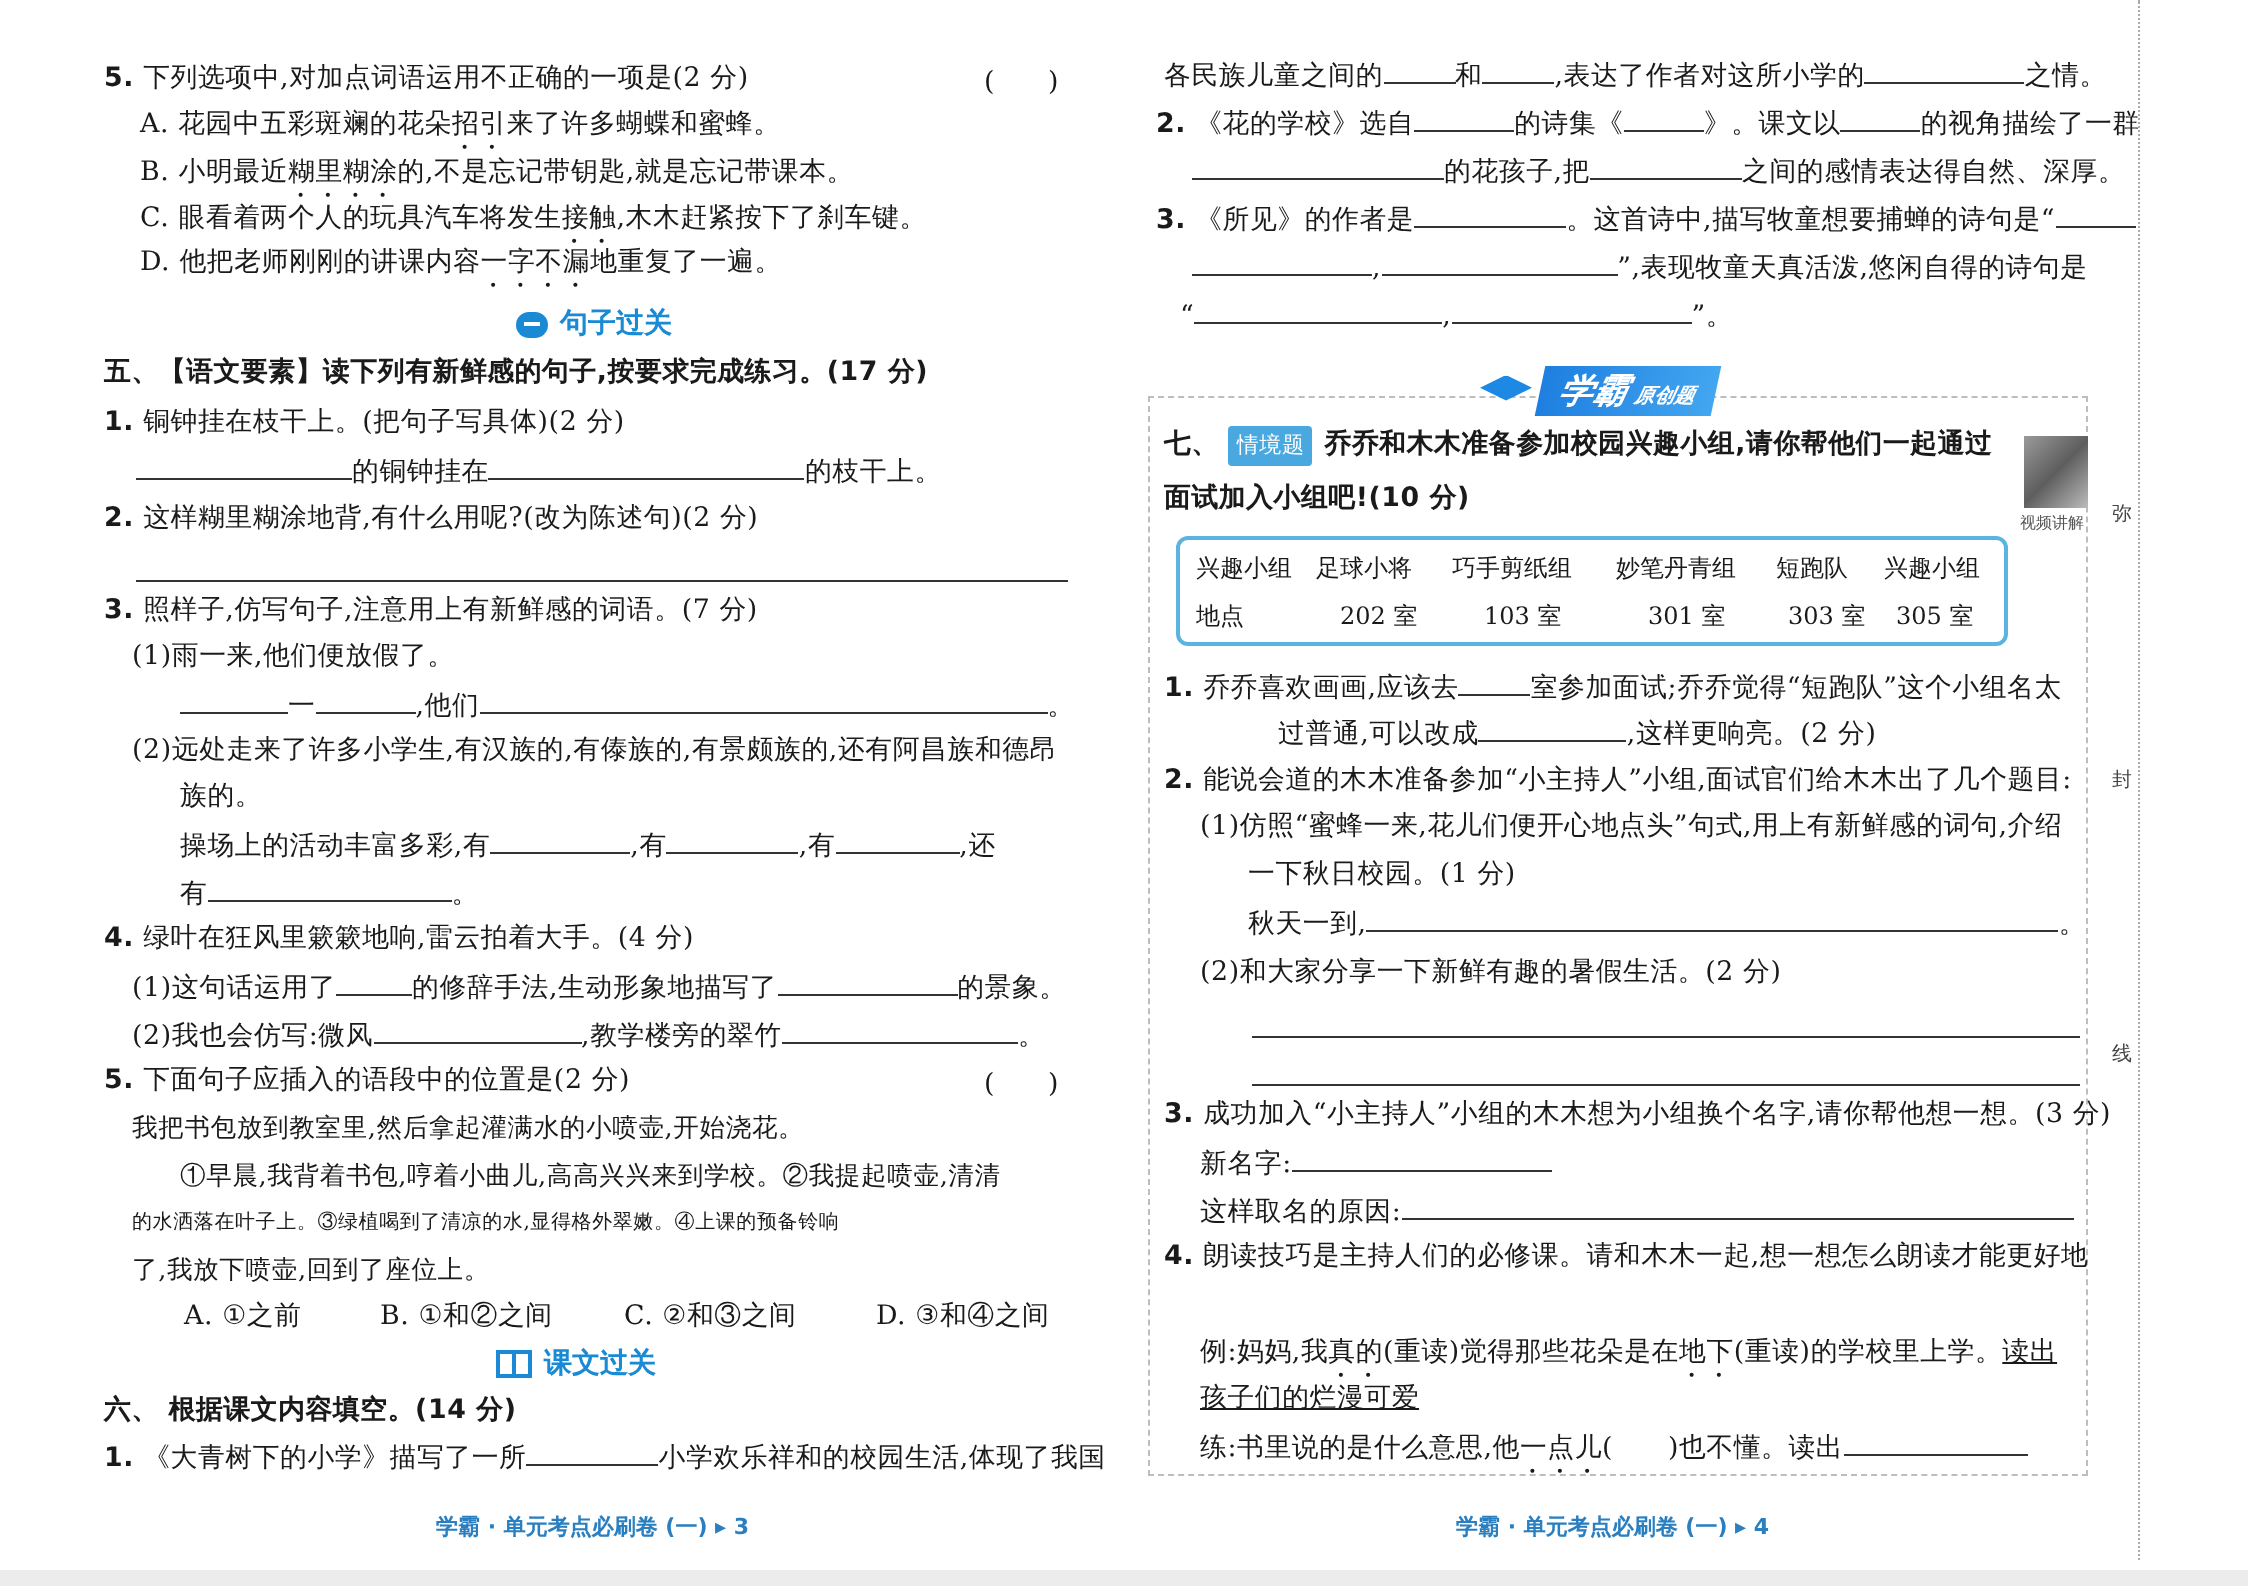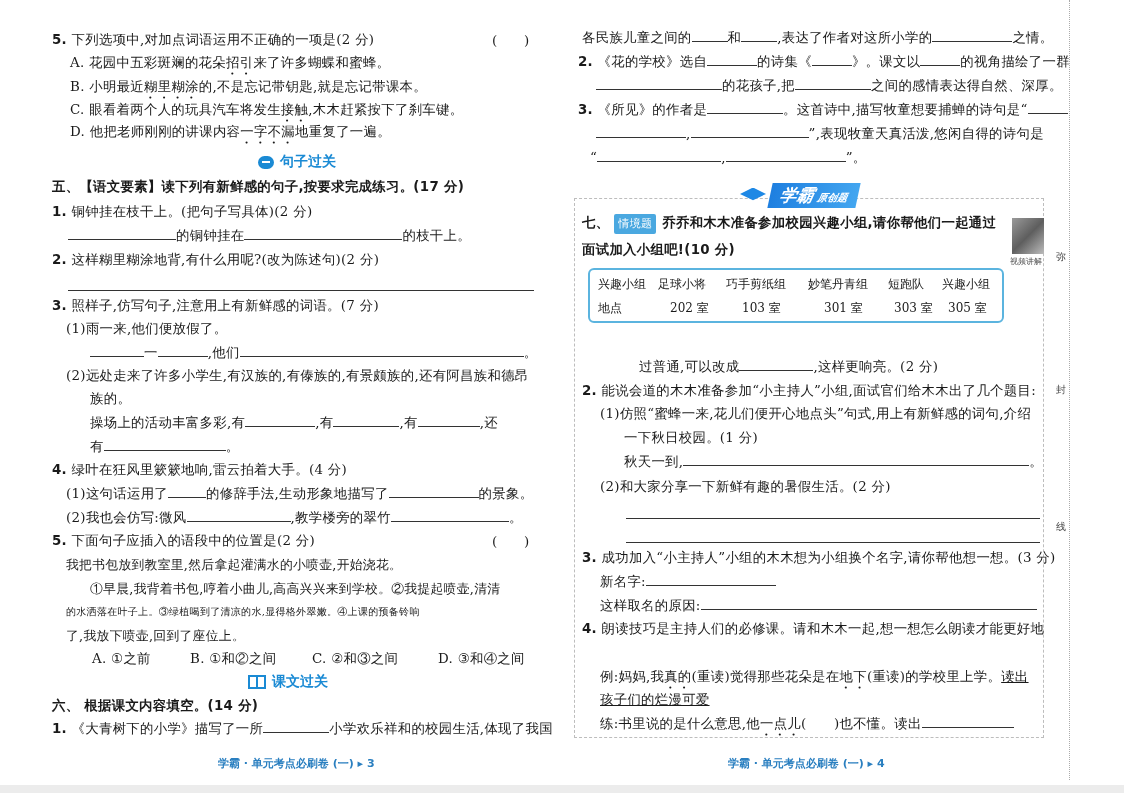--- a/index.html
+++ b/index.html
@@ -208,20 +208,24 @@
     <div class="row" style="top:30px;">
       <span class="cell" style="width:72px;">地点</span>
       <span class="cell" style="width:72px;">202 室</span>
       <span class="cell" style="width:82px;">103 室</span>
       <span class="cell" style="width:70px;">301 室</span>
       <span class="cell" style="width:54px;">303 室</span>
       <span class="cell" style="width:60px;">305 室</span>
     </div>
   </div>
 
+  <div class="line" style="left:22px;top:334px;">
+    <span class="num">1.</span>
+    <span>乔乔喜欢画画,应该去</span><span class="blank" style="width:36px;"></span><span>室参加面试;乔乔觉得“短跑队”这个小组名太</span>
+  </div>
   <div class="line" style="left:40px;top:357px;margin-left:39px;">
     <span>过普通,可以改成</span><span class="blank" style="width:74px;"></span><span>,这样更响亮。(2 分)</span>
   </div>
 
   <div class="line" style="left:22px;top:381px;">
     <span class="num">2.</span>
     <span>能说会道的木木准备参加“小主持人”小组,面试官们给木木出了几个题目:</span>
   </div>
   <div class="line" style="left:40px;top:404px;">
     <span>(1)</span><span>仿照“蜜蜂一来,花儿们便开心地点头”句式,用上有新鲜感的词句,介绍</span>

